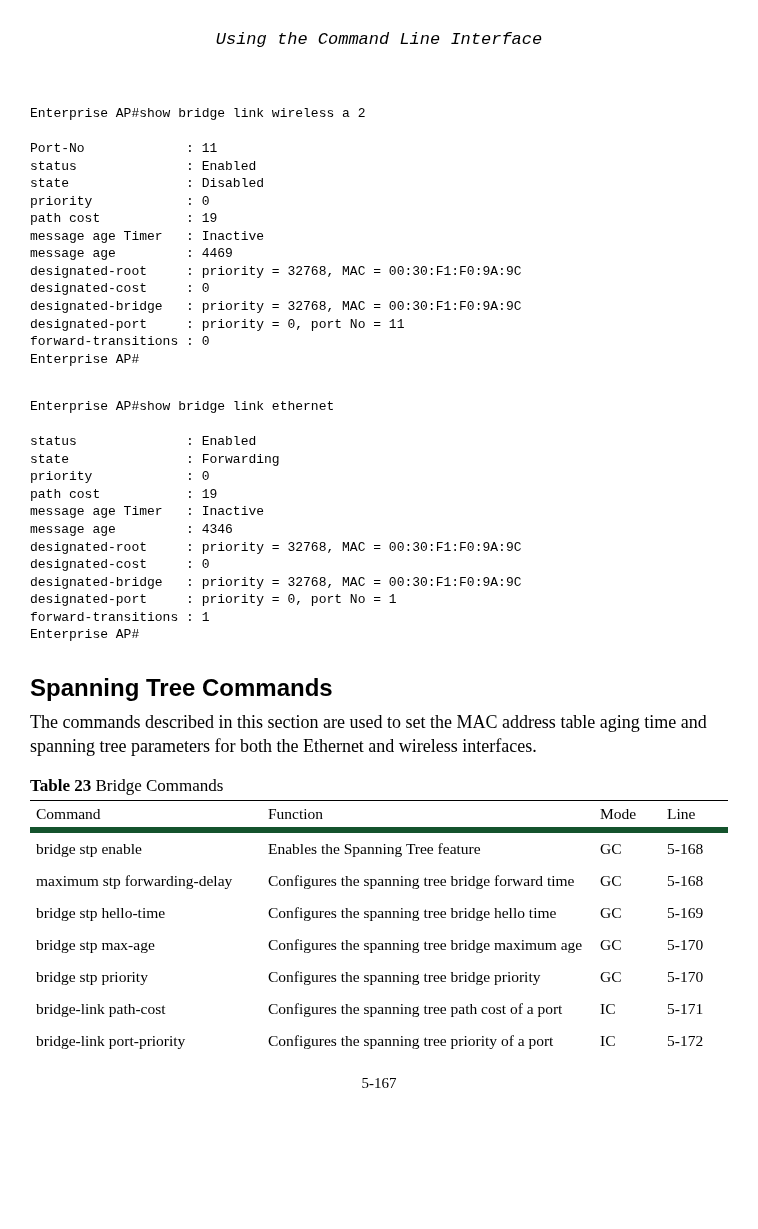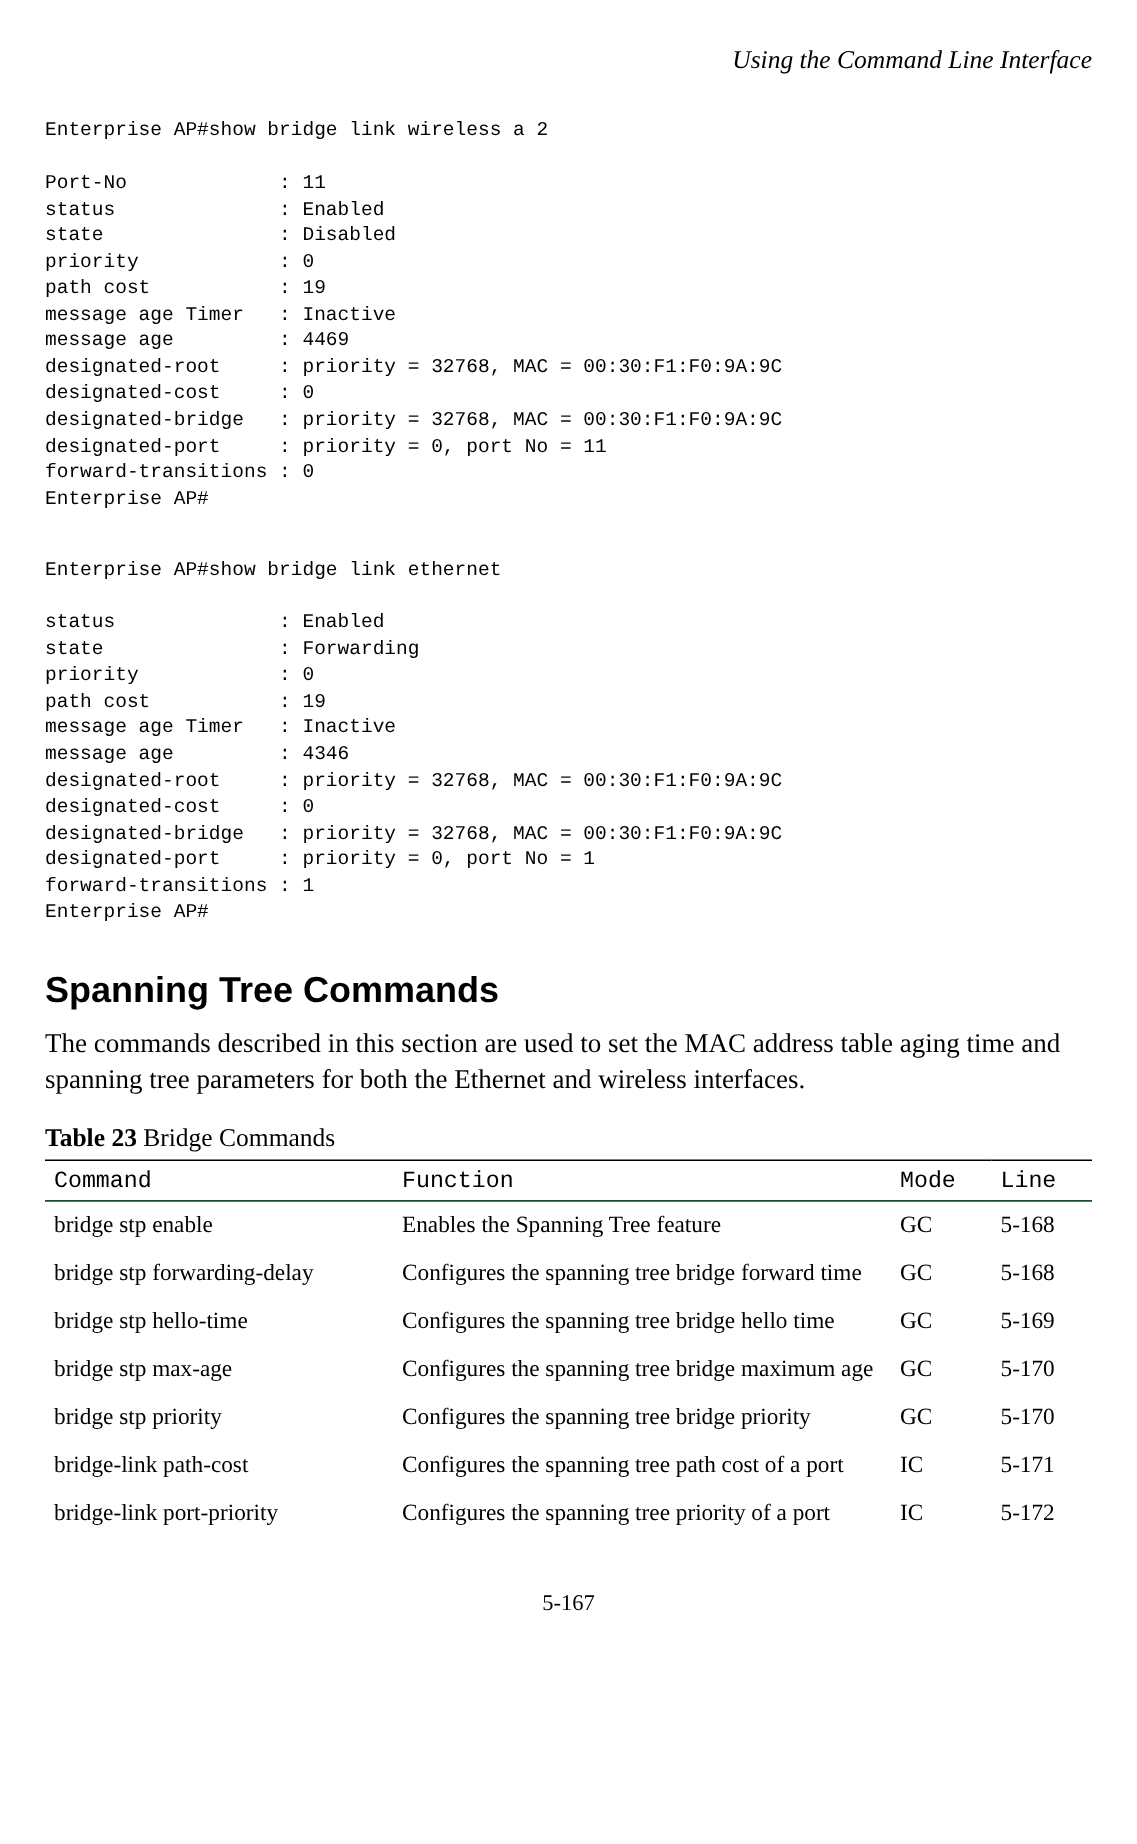--- a/index.html
+++ b/index.html
@@ -7,25 +7,25 @@
     padding: 0;
     background: #fff;
     width: 758px;
     font-family: "Times New Roman", serif;
     color: #000;
   }
   .page {
     padding: 30px 30px 20px 30px;
   }
   .running-header {
-    text-align: right;
+    text-align: center;
     font-style: italic;
-    font-family: Liberation Serif, serif;
+    font-family: Liberation Mono, monospace;
     font-size: 17px;
-    margin-bottom: 28px;
+    margin-bottom: 56px;
   }
   .term-block {
     font-family: Liberation Mono, monospace;
     font-size: 13px;
     line-height: 1.35;
     white-space: pre;
     margin-bottom: 30px;
   }
   h2.section-heading {
     font-family: Arial, Helvetica, sans-serif;
@@ -50,36 +50,35 @@
   table.cmd-table {
     width: 100%;
     border-collapse: collapse;
     font-family: Georgia, "Times New Roman", serif;
     font-size: 15.5px;
   }
   table.cmd-table thead th {
     text-align: left;
     font-weight: 400;
     border-top: 1px solid #000;
-    border-bottom: 1px solid #14532d;
+    border-bottom: 6px solid #14532d;
     padding: 4px 6px;
-    font-family: Liberation Mono, monospace;
   }
   table.cmd-table tbody td {
     padding: 7px 6px;
     vertical-align: top;
   }
   table.cmd-table .col-cmd { width: 220px; }
   table.cmd-table .col-mode { width: 55px; }
   table.cmd-table .col-page { width: 55px; }
   .page-number {
     text-align: center;
     font-family: Georgia, "Times New Roman", serif;
     font-size: 15px;
-    margin-top: 36px;
+    margin-top: 18px;
   }
 </style>
 </head>
 <body>
 
 <div class="page">
 
   <div class="running-header">Using the Command Line Interface</div>
 
   <div class="term-block" id="term1">Enterprise AP#show bridge link wireless a 2
@@ -131,21 +130,21 @@
       </tr>
     </thead>
     <tbody id="cmd-tbody">
         <tr>
           <td>bridge stp enable</td>
           <td>Enables the Spanning Tree feature</td>
           <td>GC</td>
           <td>5-168</td>
         </tr>
         <tr>
-          <td>bridge stp forwarding-delay</td>
+          <td>maximum stp forwarding-delay</td>
           <td>Configures the spanning tree bridge forward time</td>
           <td>GC</td>
           <td>5-168</td>
         </tr>
         <tr>
           <td>bridge stp hello-time</td>
           <td>Configures the spanning tree bridge hello time</td>
           <td>GC</td>
           <td>5-169</td>
         </tr>

